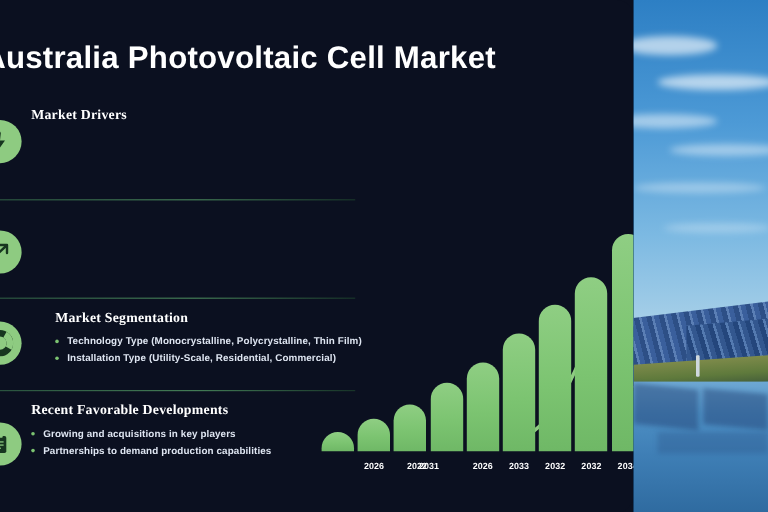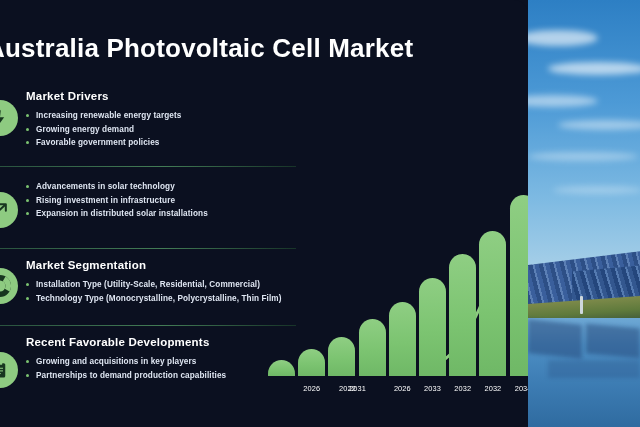--- a/index.html
+++ b/index.html
@@ -24,21 +24,21 @@
     position:absolute;left:-14px;top:33px;width:470px;
     color:#ffffff;
     font-size:26px;font-weight:bold;letter-spacing:.2px;
     white-space:nowrap;
   }
 
   
   .section{position:absolute;left:0;width:300px;}
   .sec-head{
     color:#ffffff;font-size:11.5px;font-weight:bold;
-    margin:0 0 7px 26px;letter-spacing:.2px;
+    margin:0 0 7px 26px;letter-spacing:.2px;font-family:Liberation Serif, serif;
   }
   .bullets{list-style:none;margin:0;padding:0 0 0 26px;}
   .bullets li{
     position:relative;color:#dfe6f2;font-size:8.2px;font-weight:bold;
     line-height:13.5px;padding-left:10px;letter-spacing:.1px;white-space:nowrap;
   }
   .bullets li::before{
     content:"";position:absolute;left:0;top:5px;
     width:3.4px;height:3.4px;border-radius:50%;background:#7cc471;
   }
@@ -58,21 +58,21 @@
 
   
   .chart{position:absolute;left:262px;top:170px;width:266px;height:232px;}
   .bar{
     position:absolute;bottom:26px;width:27px;
     background:linear-gradient(180deg,#8fce83 0%,#7cc471 55%,#6fb866 100%);
     border-radius:14px 14px 0 0;
   }
   .barlabel{
     position:absolute;bottom:9px;width:27px;text-align:center;
-    color:#ffffff;font-size:7.4px;font-weight:normal;letter-spacing:.1px;
+    color:#ffffff;font-size:7.4px;font-weight:bold;letter-spacing:.1px;
   }
   .trend{position:absolute;left:0;top:0;width:266px;height:232px;pointer-events:none;}
 
   
   .photo{
     position:absolute;right:0;top:0;width:112px;height:427px;overflow:hidden;
     background:#1d6fb0;
   }
   .sky{
     position:absolute;left:0;top:0;width:112px;height:272px;
@@ -110,56 +110,46 @@
 
     <div class="title">Australia Photovoltaic Cell Market</div>
 
     <div class="icon-circle" style="top:100px;">
       <svg width="20" height="20" viewBox="0 0 24 24">
           <path d="M13 2 L5 13 h5 l-1 9 8-11 h-5 z" fill="#17361f"></path>
         </svg>
     </div>
     <div class="section" style="top:90px;">
       <div class="sec-head">Market Drivers</div>
-      <ul class="bullets">
-        <li>Increasing renewable energy targets</li>
-        <li>Growing energy demand</li>
-        <li>Favorable government policies</li>
-      </ul>
     </div>
 
     <div class="divider" style="top:166px;"></div>
 
     <div class="icon-circle" style="top:192px;">
       <svg width="20" height="20" viewBox="0 0 24 24">
         <path d="M4 19 L18 6" stroke="#17361f" stroke-width="2.4" fill="none" stroke-linecap="round"></path>
         <path d="M11 5 H19 V13" stroke="#17361f" stroke-width="2.4" fill="none" stroke-linecap="round" stroke-linejoin="round"></path>
       </svg>
     </div>
     <div class="section" style="top:180px;">
-      <ul class="bullets">
-        <li>Advancements in solar technology</li>
-        <li>Rising investment in infrastructure</li>
-        <li>Expansion in distributed solar installations</li>
-      </ul>
     </div>
 
     <div class="divider" style="top:248px;"></div>
 
     <div class="icon-circle" style="top:268px;">
       <svg width="22" height="22" viewBox="0 0 24 24">
         <circle cx="12" cy="12" r="9" fill="none" stroke="#17361f" stroke-width="6"></circle>
         <circle cx="12" cy="12" r="9" fill="none" stroke="#8ecb81" stroke-width="6" stroke-dasharray="14 43" transform="rotate(-60 12 12)"></circle>
       </svg>
     </div>
-    <div class="section" style="top:259px;">
+    <div class="section" style="top:259px;padding-left:20px;">
       <div class="sec-head">Market Segmentation</div>
       <ul class="bullets">
+        <li>Technology Type (Monocrystalline, Polycrystalline, Thin Film)</li>
         <li>Installation Type (Utility-Scale, Residential, Commercial)</li>
-        <li>Technology Type (Monocrystalline, Polycrystalline, Thin Film)</li>
       </ul>
     </div>
 
     <div class="divider" style="top:325px;"></div>
 
     <div class="icon-circle" style="top:352px;">
       <svg width="18" height="18" viewBox="0 0 24 24">
         <rect x="5" y="3" width="14" height="19" rx="2" fill="#17361f"></rect>
         <rect x="9" y="1.5" width="6" height="3.6" rx="1.2" fill="#8ecb81"></rect>
         <rect x="8" y="9" width="8" height="1.4" fill="#8ecb81"></rect>

